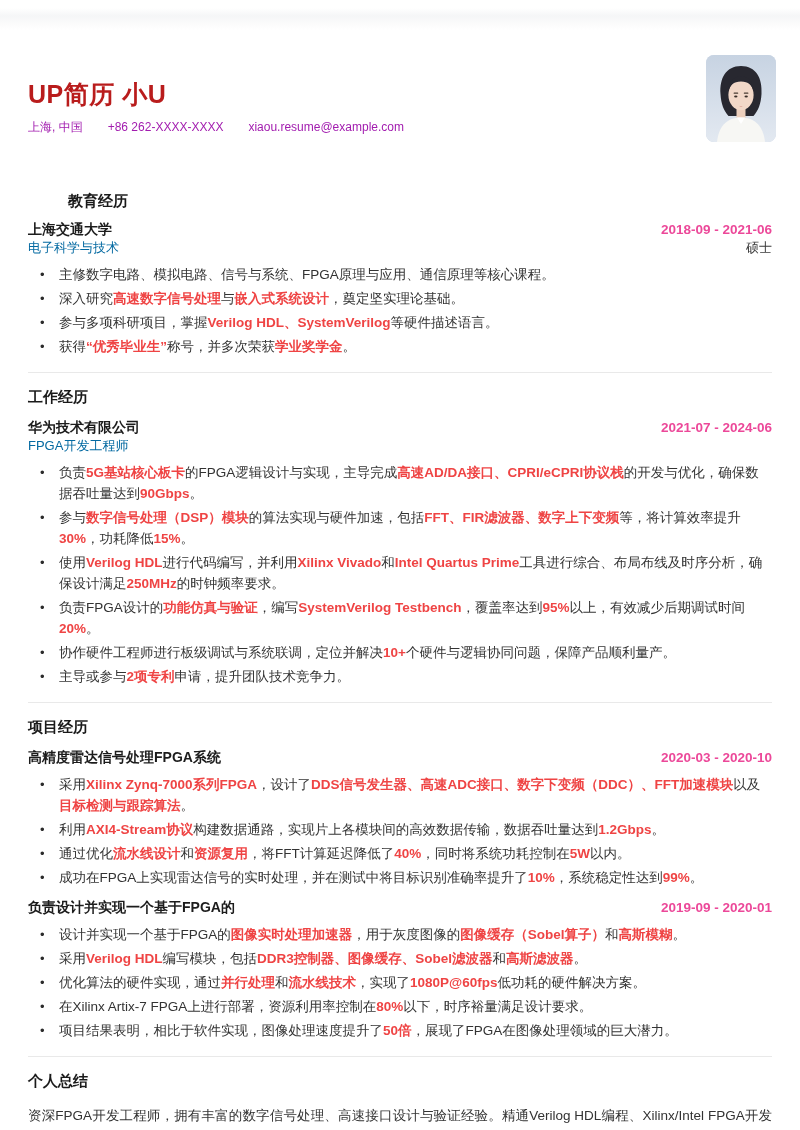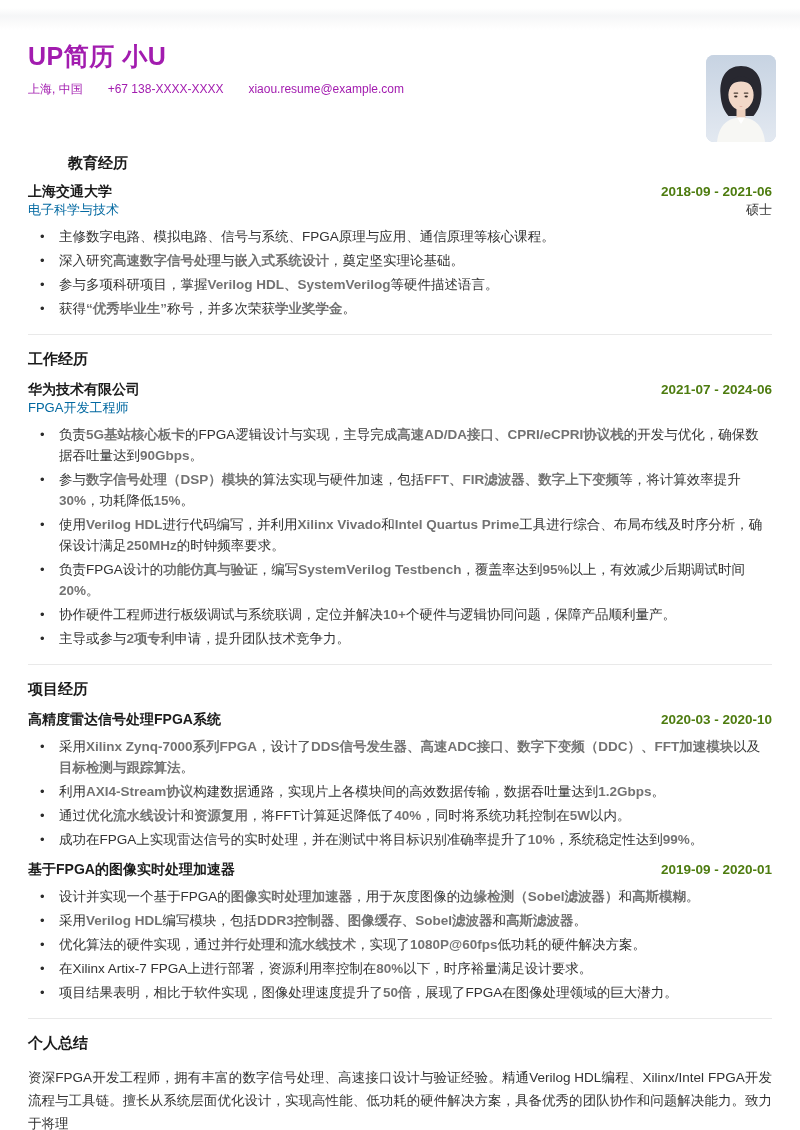--- a/index.html
+++ b/index.html
@@ -13,71 +13,71 @@
   }
   .top-shade {
     position: absolute; top: 0; left: 0; right: 0; height: 30px;
     background: linear-gradient(#ffffff 0px, #ffffff 8px, #f5f6f7 16px, #fcfcfc 25px, #ffffff 30px);
     pointer-events: none;
   }
   .content { padding: 0 28px; position: relative; }
 
   
   .name {
-    padding-top: 41px;
-    font-size: 25px; font-weight: 700; color: #a21caf;
+    padding-top: 79px;
+    font-size: 25px; font-weight: 700; color: #b91c1c;
     line-height: 30px; letter-spacing: 0.5px;
   }
   .contact { margin-top: 11px; display: flex; gap: 25px; font-size: 12px; color: #a21caf; line-height: 15px; }
   .photo {
     position: absolute; top: 55px; right: 24px;
     width: 70px; height: 87px; border-radius: 8px; overflow: hidden;
     background: #cfd9e6;
   }
   .photo svg { display: block; }
 
   
   .section-title { font-size: 15px; font-weight: 700; color: #1a1a1a; line-height: 19px; }
   .sec-edu .section-title { margin-top: 56px; padding-left: 40px; }
   .divider { height: 1px; background: #e9e9e9; margin-top: 15px; }
   .sec-after-divider .section-title { margin-top: 16px; font-family: Liberation Mono, monospace; }
 
   .entry-header { display: flex; justify-content: space-between; align-items: flex-start; margin-top: 11px; }
   .entry-org  { font-size: 14px; font-weight: 700; color: #1c1c1c; line-height: 17px; }
-  .entry-date { font-size: 13.5px; font-weight: 700; color: #4d7c0f; white-space: nowrap; line-height: 17px; }
+  .entry-date { font-size: 13.5px; font-weight: 700; color: #ec4899; white-space: nowrap; line-height: 17px; }
   .entry-subrow { display: flex; justify-content: space-between; margin-top: 2px; }
   .entry-sub  { font-size: 13px; color: #0369a1; line-height: 16px; }
   .entry-meta { font-size: 13px; color: #3a3a3a; line-height: 16px; }
 
   ul.bullets { margin: 8px 0 0 0; padding: 0; list-style: none; }
   ul.bullets li {
     position: relative; padding-left: 31px; margin-bottom: 3px;
     font-size: 13.5px; line-height: 21px; color: #333333;
   }
   ul.bullets li::before {
     content: "\2022";
     position: absolute; left: 12px; top: 0;
     color: #2b2b2b; font-size: 13px; line-height: 21px;
   }
-  ul.bullets .b { font-weight: 700; color: #737373; }
+  ul.bullets .b { font-weight: 700; color: #ef4444; }
 
   .summary-text { margin-top: 12px; font-size: 13.5px; line-height: 23px; color: #333333; text-align: justify; }
 </style>
 </head>
 <body>
 
 <div class="top-shade"></div>
 
 <div class="content">
 
   <div>
     <div class="name">UP简历 小U</div>
     <div class="contact">
       <span>上海, 中国</span>
-      <span>+67 138-XXXX-XXXX</span>
+      <span>+86 262-XXXX-XXXX</span>
       <span>xiaou.resume@example.com</span>
     </div>
     <div class="photo">
       <svg width="70" height="87" viewBox="0 0 70 87">
         <defs>
           <linearGradient id="bg" x1="0" y1="0" x2="0" y2="1">
             <stop offset="0" stop-color="#c7d3e2"></stop>
             <stop offset="1" stop-color="#e3e9f1"></stop>
           </linearGradient>
         </defs>
@@ -153,25 +153,25 @@
       <ul class="bullets">
           <li><span>采用</span><span class="b">Xilinx Zynq-7000系列FPGA</span><span>，设计了</span><span class="b">DDS信号发生器、高速ADC接口、数字下变频（DDC）、FFT加速模块</span><span>以及</span><span class="b">目标检测与跟踪算法</span><span>。</span></li>
           <li><span>利用</span><span class="b">AXI4-Stream协议</span><span>构建数据通路，实现片上各模块间的高效数据传输，数据吞吐量达到</span><span class="b">1.2Gbps</span><span>。</span></li>
           <li><span>通过优化</span><span class="b">流水线设计</span><span>和</span><span class="b">资源复用</span><span>，将FFT计算延迟降低了</span><span class="b">40%</span><span>，同时将系统功耗控制在</span><span class="b">5W</span><span>以内。</span></li>
           <li><span>成功在FPGA上实现雷达信号的实时处理，并在测试中将目标识别准确率提升了</span><span class="b">10%</span><span>，系统稳定性达到</span><span class="b">99%</span><span>。</span></li>
         </ul>
     </div>
 
     <div style="margin-top:6px;">
       <div class="entry-header">
-        <span class="entry-org">基于FPGA的图像实时处理加速器</span>
+        <span class="entry-org">负责设计并实现一个基于FPGA的</span>
         <span class="entry-date">2019-09 - 2020-01</span>
       </div>
       <ul class="bullets">
-          <li><span>设计并实现一个基于FPGA的</span><span class="b">图像实时处理加速器</span><span>，用于灰度图像的</span><span class="b">边缘检测（Sobel滤波器）</span><span>和</span><span class="b">高斯模糊</span><span>。</span></li>
+          <li><span>设计并实现一个基于FPGA的</span><span class="b">图像实时处理加速器</span><span>，用于灰度图像的</span><span class="b">图像缓存（Sobel算子）</span><span>和</span><span class="b">高斯模糊</span><span>。</span></li>
           <li><span>采用</span><span class="b">Verilog HDL</span><span>编写模块，包括</span><span class="b">DDR3控制器、图像缓存、Sobel滤波器</span><span>和</span><span class="b">高斯滤波器</span><span>。</span></li>
           <li><span>优化算法的硬件实现，通过</span><span class="b">并行处理</span><span>和</span><span class="b">流水线技术</span><span>，实现了</span><span class="b">1080P@60fps</span><span>低功耗的硬件解决方案。</span></li>
           <li><span>在Xilinx Artix-7 FPGA上进行部署，资源利用率控制在</span><span class="b">80%</span><span>以下，时序裕量满足设计要求。</span></li>
           <li><span>项目结果表明，相比于软件实现，图像处理速度提升了</span><span class="b">50倍</span><span>，展现了FPGA在图像处理领域的巨大潜力。</span></li>
         </ul>
     </div>
   </div>
 
   <div class="divider"></div>
 

